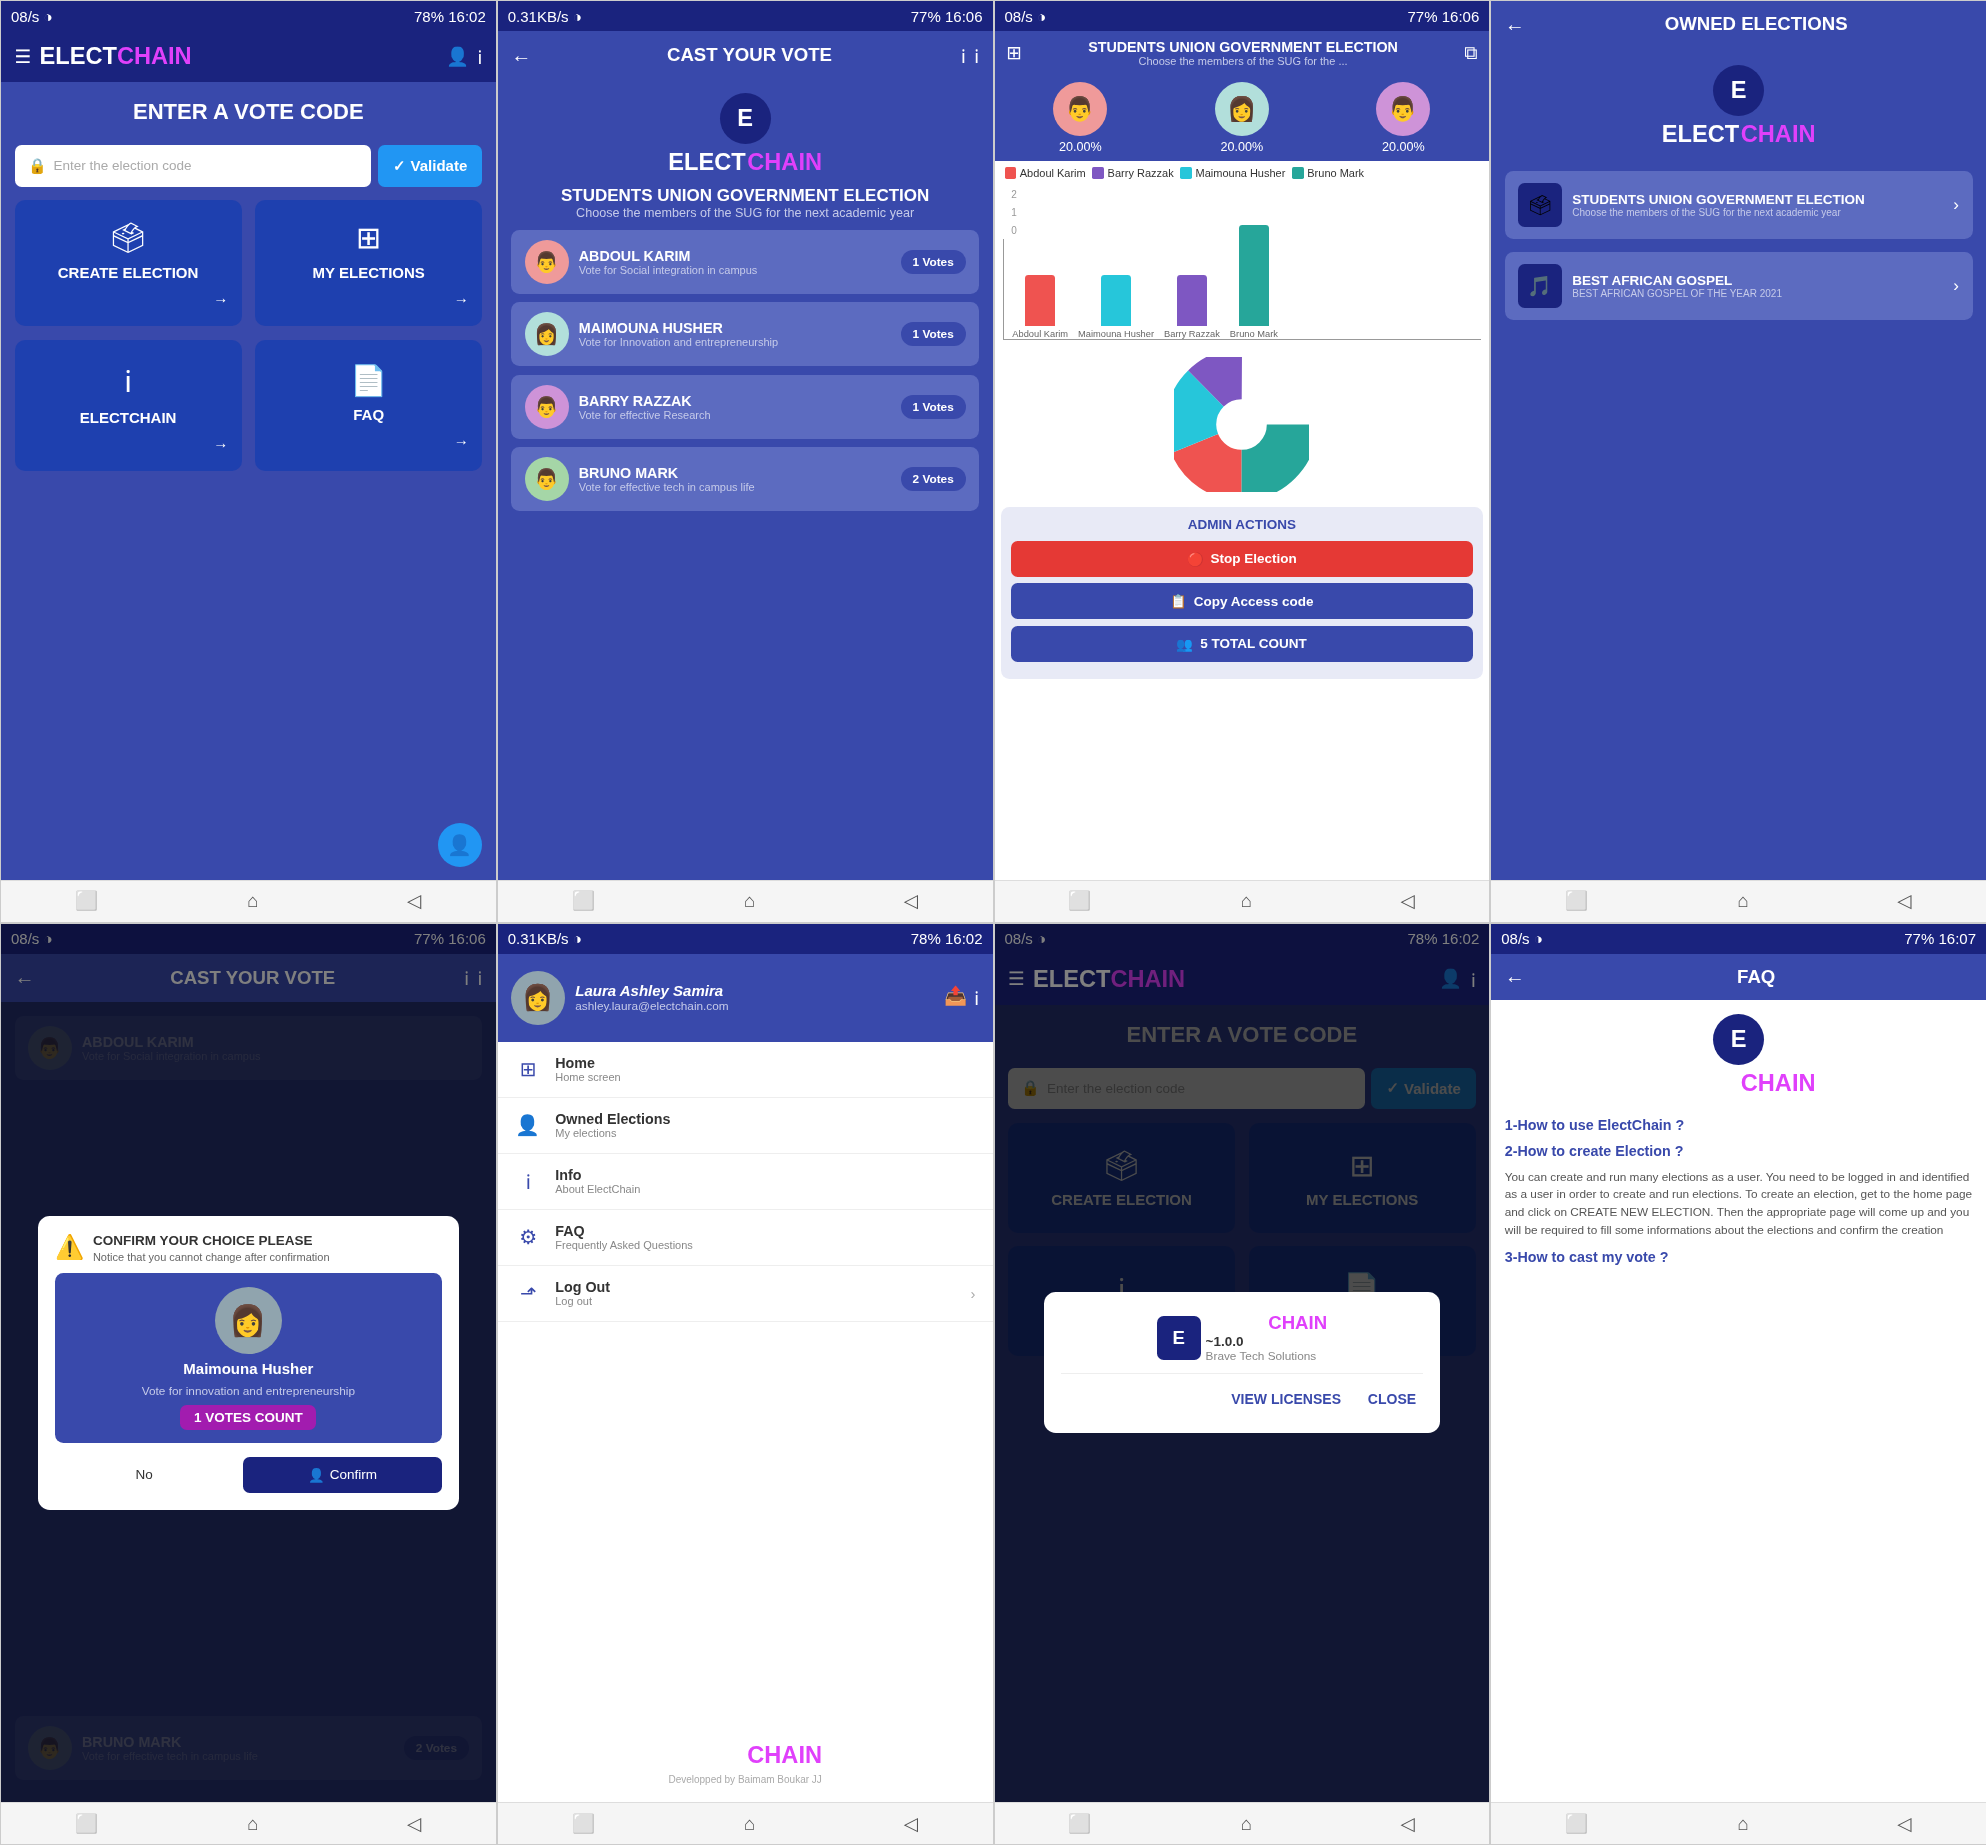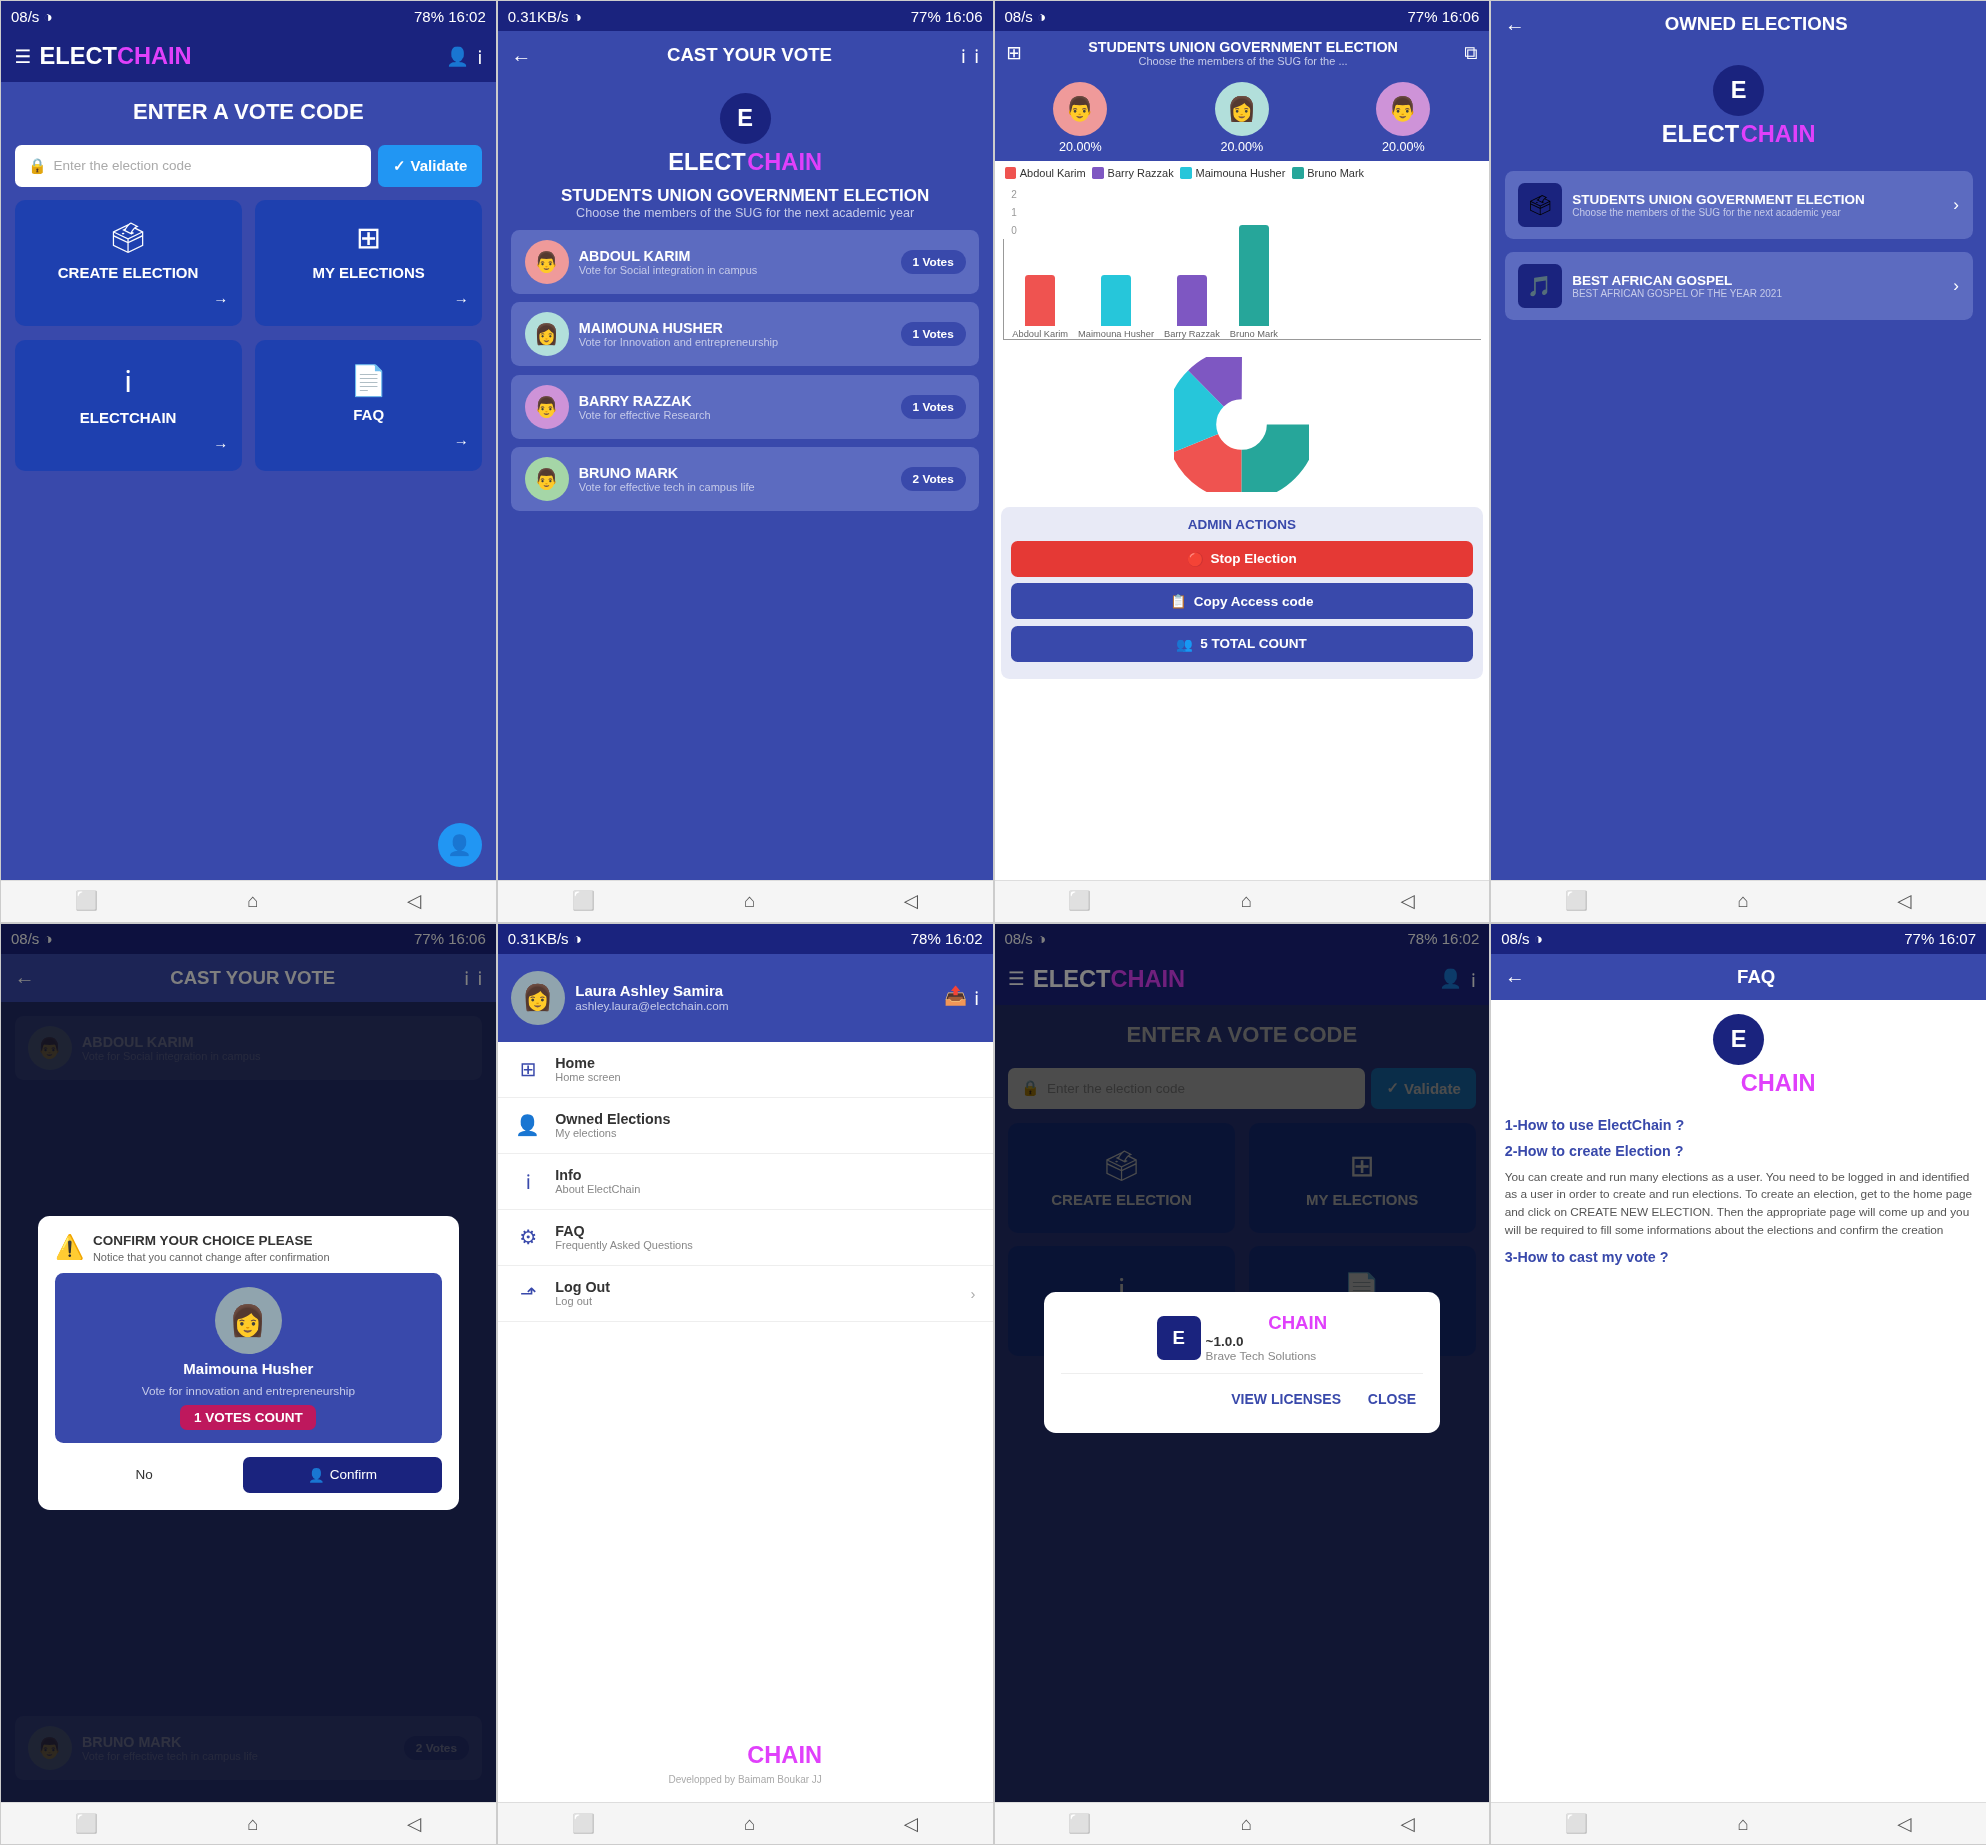--- a/index.html
+++ b/index.html
@@ -404,21 +404,21 @@
       border-radius: 50%;
       background: #90a4ae;
       display: flex;
       align-items: center;
       justify-content: center;
       font-size: 30px;
       overflow: hidden;
     }
     .confirm-name { color: white; font-size: 15px; font-weight: bold; }
     .confirm-desc { color: #c5cae9; font-size: 11.8px; text-align: center; }
-    .confirm-votes { color: white; font-size: 13.5px; font-weight: bold; background: #be185d; border-radius: 6.7px; padding: 5px 13.5px; }
+    .confirm-votes { color: white; font-size: 13.5px; font-weight: bold; background: #a21caf; border-radius: 6.7px; padding: 5px 13.5px; }
     .confirm-actions {
       display: flex;
       width: 100%;
       gap: 10px;
       margin-top: 3.4px;
     }
     .confirm-no {
       flex: 1;
       background: transparent;
       border: none;
@@ -459,21 +459,21 @@
     .drawer-avatar {
       width: 54px;
       height: 54px;
       border-radius: 50%;
       background: #90a4ae;
       display: flex;
       align-items: center;
       justify-content: center;
       font-size: 25px;
     }
-    .drawer-name { color: white; font-size: 15px; font-weight: bold; }
+    .drawer-name { color: white; font-size: 15px; font-weight: bold; font-style: italic; }
     .drawer-email { color: #c5cae9; font-size: 11.8px; }
     .drawer-item {
       display: flex;
       align-items: center;
       padding: 13.5px 17px;
       gap: 13.5px;
       border-bottom: 0.8px solid #eee;
       cursor: pointer;
     }
     .drawer-item-icon { font-size: 20px; color: #3949ab; width: 27px; text-align: center; }

